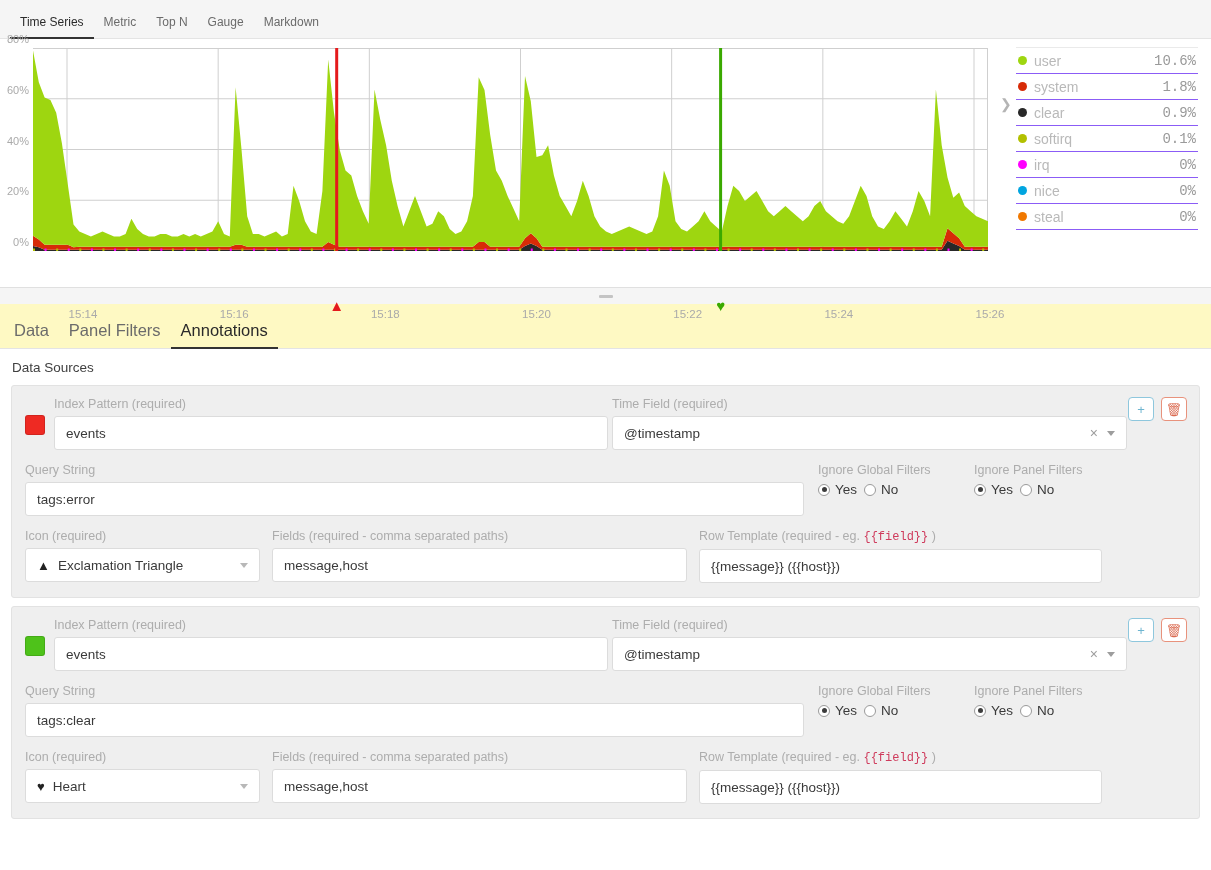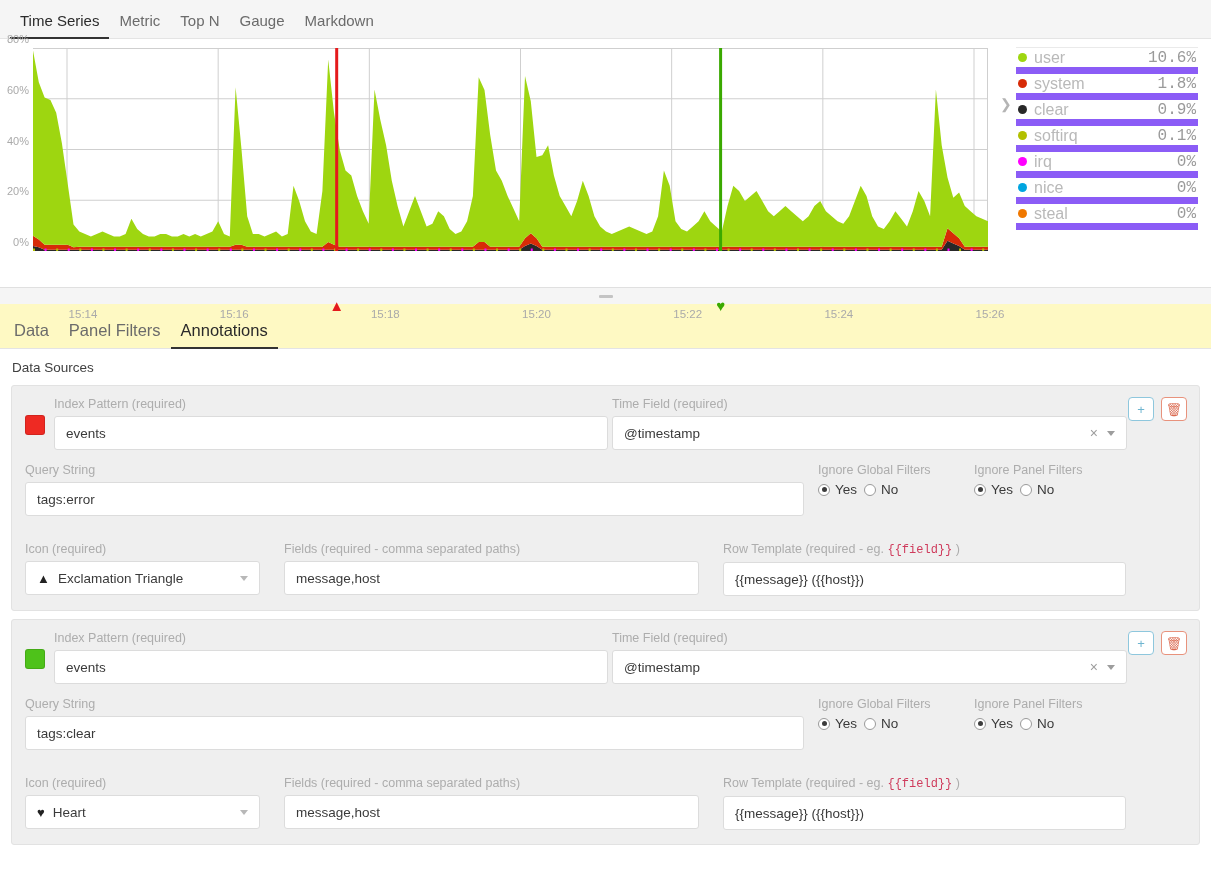--- a/index.html
+++ b/index.html
@@ -15,21 +15,21 @@
   
   .vis-tabs {
     height: 39px;
     background: #f5f5f5;
     border-bottom: 1px solid #e4e4e4;
     display: flex;
     align-items: flex-end;
     padding: 0 10px;
   }
   .vis-tab {
-    font-size: 15px;
+    font-size: 12px;
     color: #6b6b6b;
     padding: 0 10px 9px 10px;
     cursor: pointer;
     line-height: 1;
     white-space: nowrap;
     border-bottom: 2px solid transparent;
     margin-bottom: -1px;
   }
   .vis-tab.active {
     color: #2b2b2b;
@@ -95,23 +95,23 @@
     color: #b4b4b4;
     font-size: 14px;
     cursor: pointer;
     user-select: none;
   }
   .legend-list { margin-left: 16px; border-top: 1px solid #eaeaea; }
   .legend-row {
     display: flex;
     align-items: center;
     height: 26px;
-    border-bottom: 7px solid #8b5cf6;
-    cursor: pointer;
-    font-size: 16px;
+    border-bottom: 1px solid #8b5cf6;
+    cursor: pointer;
+    font-size: 14px;
   }
   .legend-dot {
     width: 9px; height: 9px;
     border-radius: 50%;
     margin: 0 7px 0 2px;
     flex: none;
   }
   .legend-name { color: #b9b9b9; flex: 1; }
   .legend-val { color: #9a9a9a; padding-right: 2px; font-family: Liberation Mono, monospace; }
 
@@ -287,21 +287,21 @@
     position: absolute;
     left: 2.5px; top: 2.5px;
     width: 5px; height: 5px;
     border-radius: 50%;
     background: #3c3c3c;
   }
   .radio-txt { font-size: 13.5px; color: #3a3a3a; }
 
   .grid-a { display: flex; gap: 4px; align-items: flex-start; }
   .grid-b { display: flex; gap: 14px; align-items: flex-start; margin-top: 13px; }
-  .grid-c { display: flex; gap: 24px; align-items: flex-start; margin-top: 26px; }
+  .grid-c { display: flex; gap: 12px; align-items: flex-start; margin-top: 13px; }
   .col { min-width: 0; }
 </style>
 </head>
 <body>
 
 <div class="vis-tabs" id="vis-tabs">
     <div class="vis-tab active">Time Series</div>
     <div class="vis-tab">Metric</div>
     <div class="vis-tab">Top N</div>
     <div class="vis-tab">Gauge</div>

